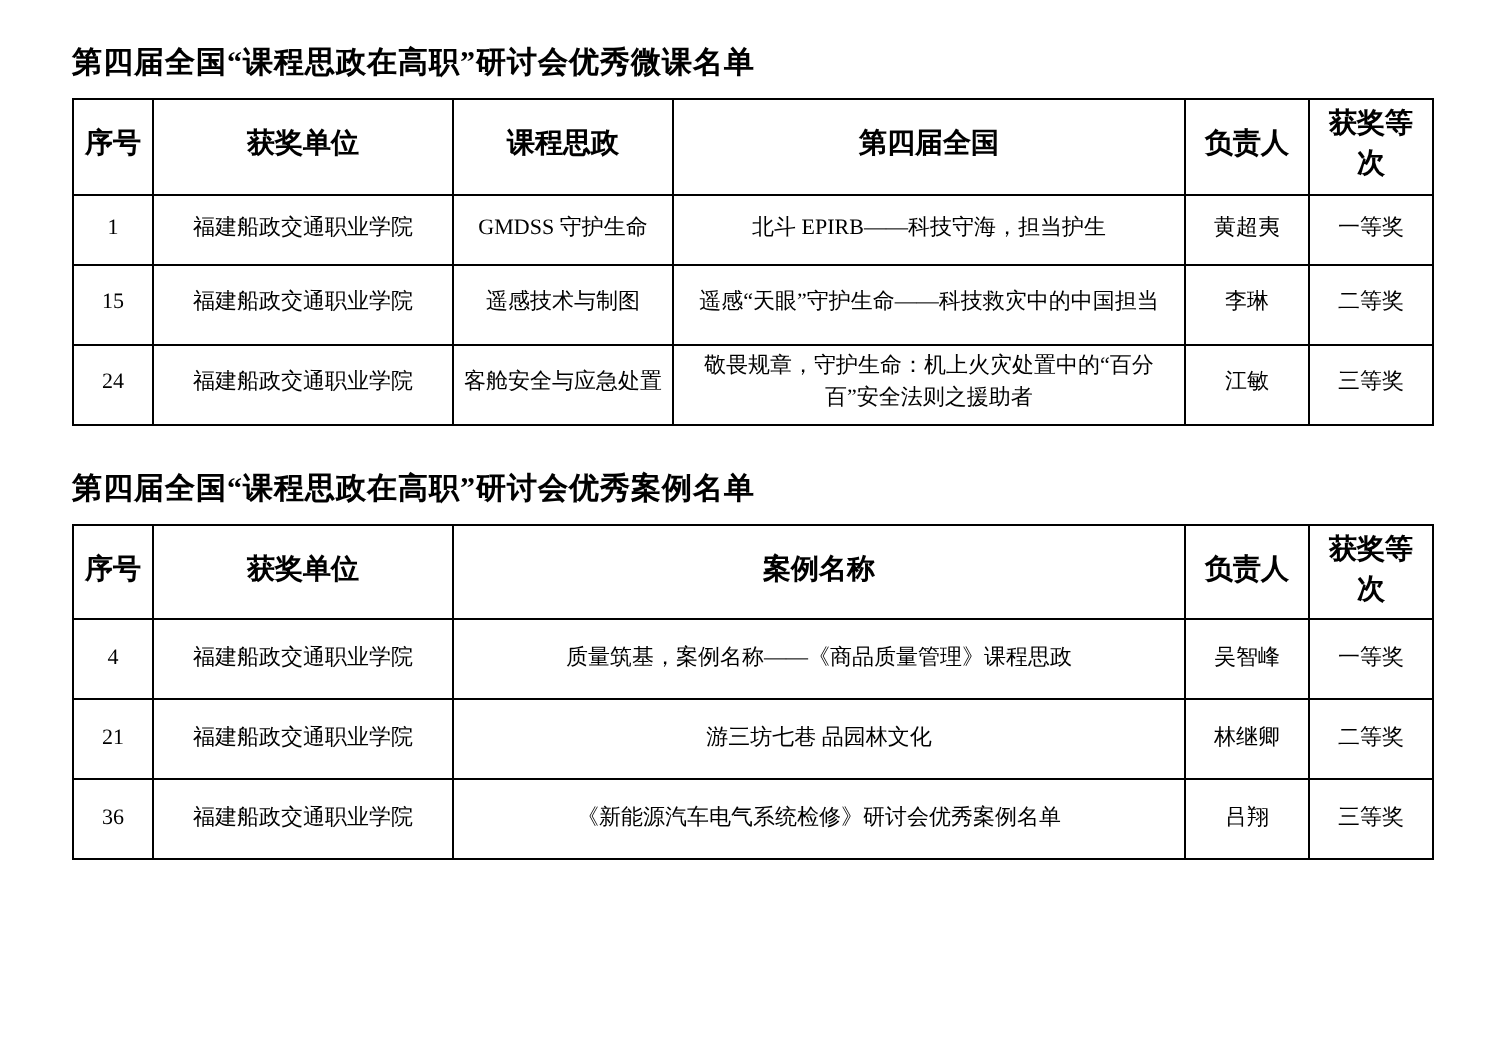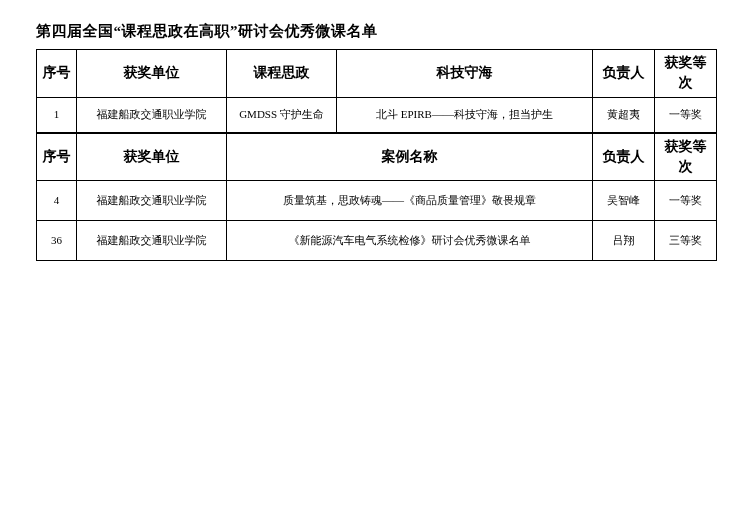--- a/index.html
+++ b/index.html
@@ -86,39 +86,56 @@
           <col class="c-course">
         <col class="c-theme">
           <col class="c-person">
           <col class="c-level">
       </colgroup>
       <thead>
         <tr>
           <td>序号</td>
           <td>获奖单位</td>
           <td>课程思政</td>
-          <td>科技守海</td>
+          <td>第四届全国</td>
           <td>负责人</td>
           <td>获奖等次</td>
         </tr>
       </thead>
       <tbody>
         <tr>
           <td>1</td>
           <td>福建船政交通职业学院</td>
           <td>GMDSS 守护生命</td>
           <td>北斗 EPIRB——科技守海，担当护生</td>
           <td>黄超夷</td>
           <td>一等奖</td>
         </tr>
+        <tr class="tall">
+          <td>15</td>
+          <td>福建船政交通职业学院</td>
+          <td>遥感技术与制图</td>
+          <td>遥感“天眼”守护生命——科技救灾中的中国担当</td>
+          <td>李琳</td>
+          <td>二等奖</td>
+        </tr>
+        <tr class="tall">
+          <td>24</td>
+          <td>福建船政交通职业学院</td>
+          <td>客舱安全与应急处置</td>
+          <td>敬畏规章，守护生命：机上火灾处置中的“百分百”安全法则之援助者</td>
+          <td>江敏</td>
+          <td>三等奖</td>
+        </tr>
       </tbody>
     </table>
   </div>
 
   <div class="section">
+    <div class="section-title sec2-title">第四届全国“课程思政在高职”研讨会优秀案例名单</div>
 
     <table class="t2">
       <colgroup>
         <col class="c-num">
           <col class="c-unit">
           <col class="c-case">
         <col class="c-person">
           <col class="c-level">
       </colgroup>
       <thead>
@@ -127,28 +144,35 @@
           <td>获奖单位</td>
           <td>案例名称</td>
           <td>负责人</td>
           <td>获奖等次</td>
         </tr>
       </thead>
       <tbody>
         <tr class="tall">
           <td>4</td>
           <td>福建船政交通职业学院</td>
-          <td>质量筑基，思政铸魂——《商品质量管理》敬畏规章</td>
+          <td>质量筑基，案例名称——《商品质量管理》课程思政</td>
           <td>吴智峰</td>
           <td>一等奖</td>
         </tr>
         <tr class="tall">
+          <td>21</td>
+          <td>福建船政交通职业学院</td>
+          <td>游三坊七巷 品园林文化</td>
+          <td>林继卿</td>
+          <td>二等奖</td>
+        </tr>
+        <tr class="tall">
           <td>36</td>
           <td>福建船政交通职业学院</td>
-          <td>《新能源汽车电气系统检修》研讨会优秀微课名单</td>
+          <td>《新能源汽车电气系统检修》研讨会优秀案例名单</td>
           <td>吕翔</td>
           <td>三等奖</td>
         </tr>
       </tbody>
     </table>
   </div>
 
 </div>
 
 </body></html>

